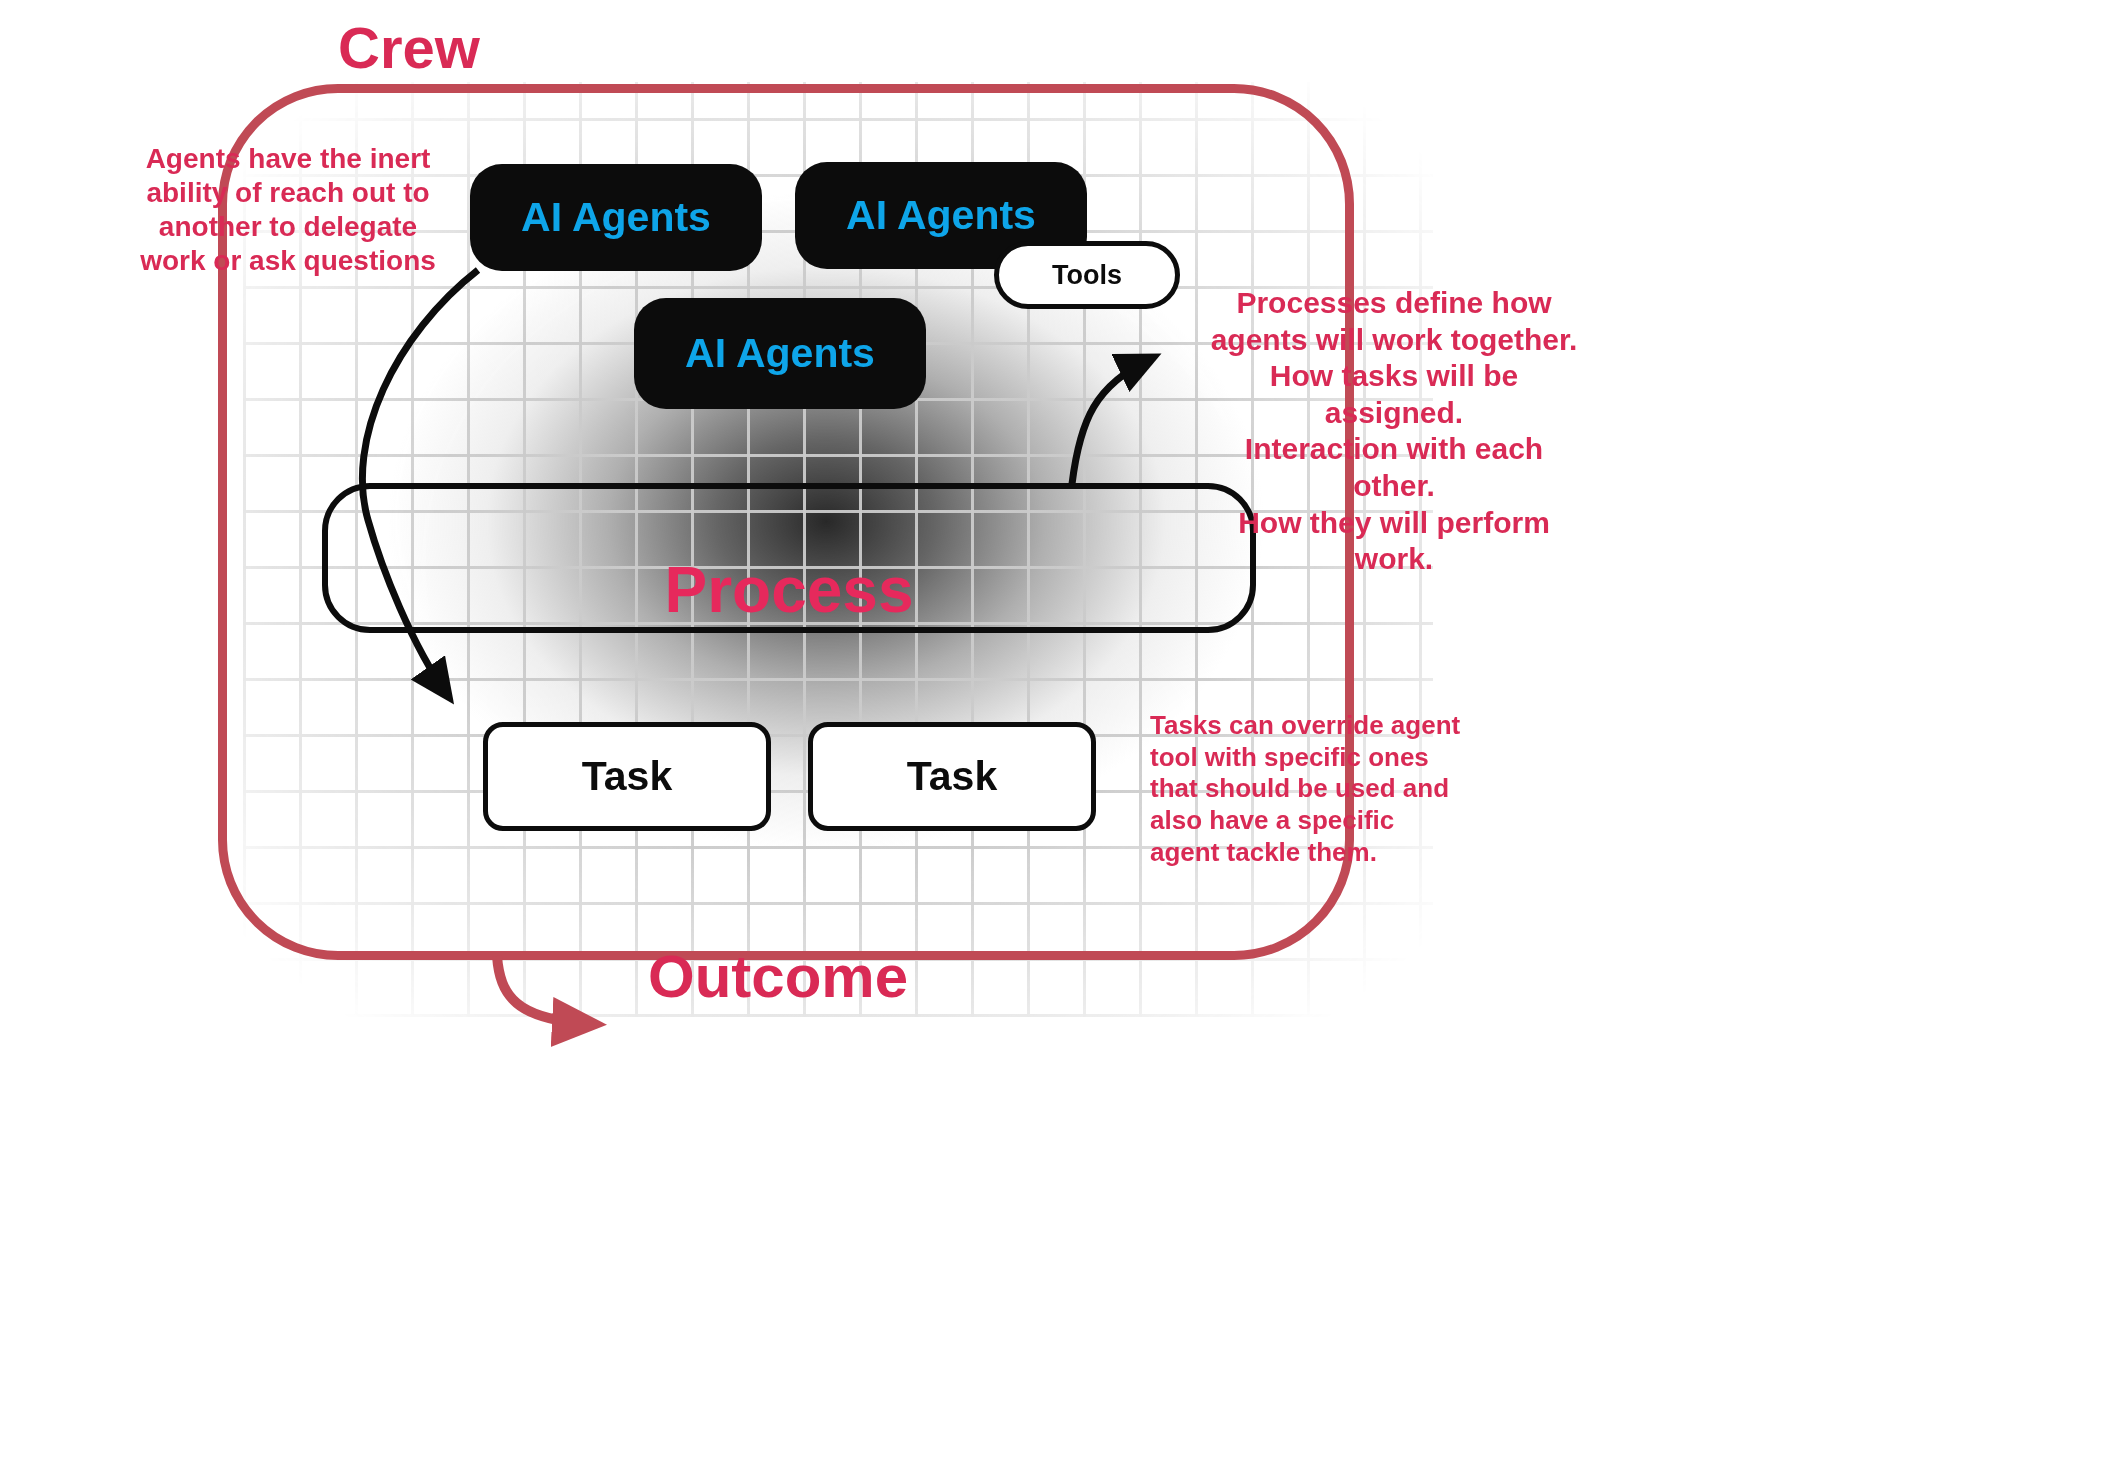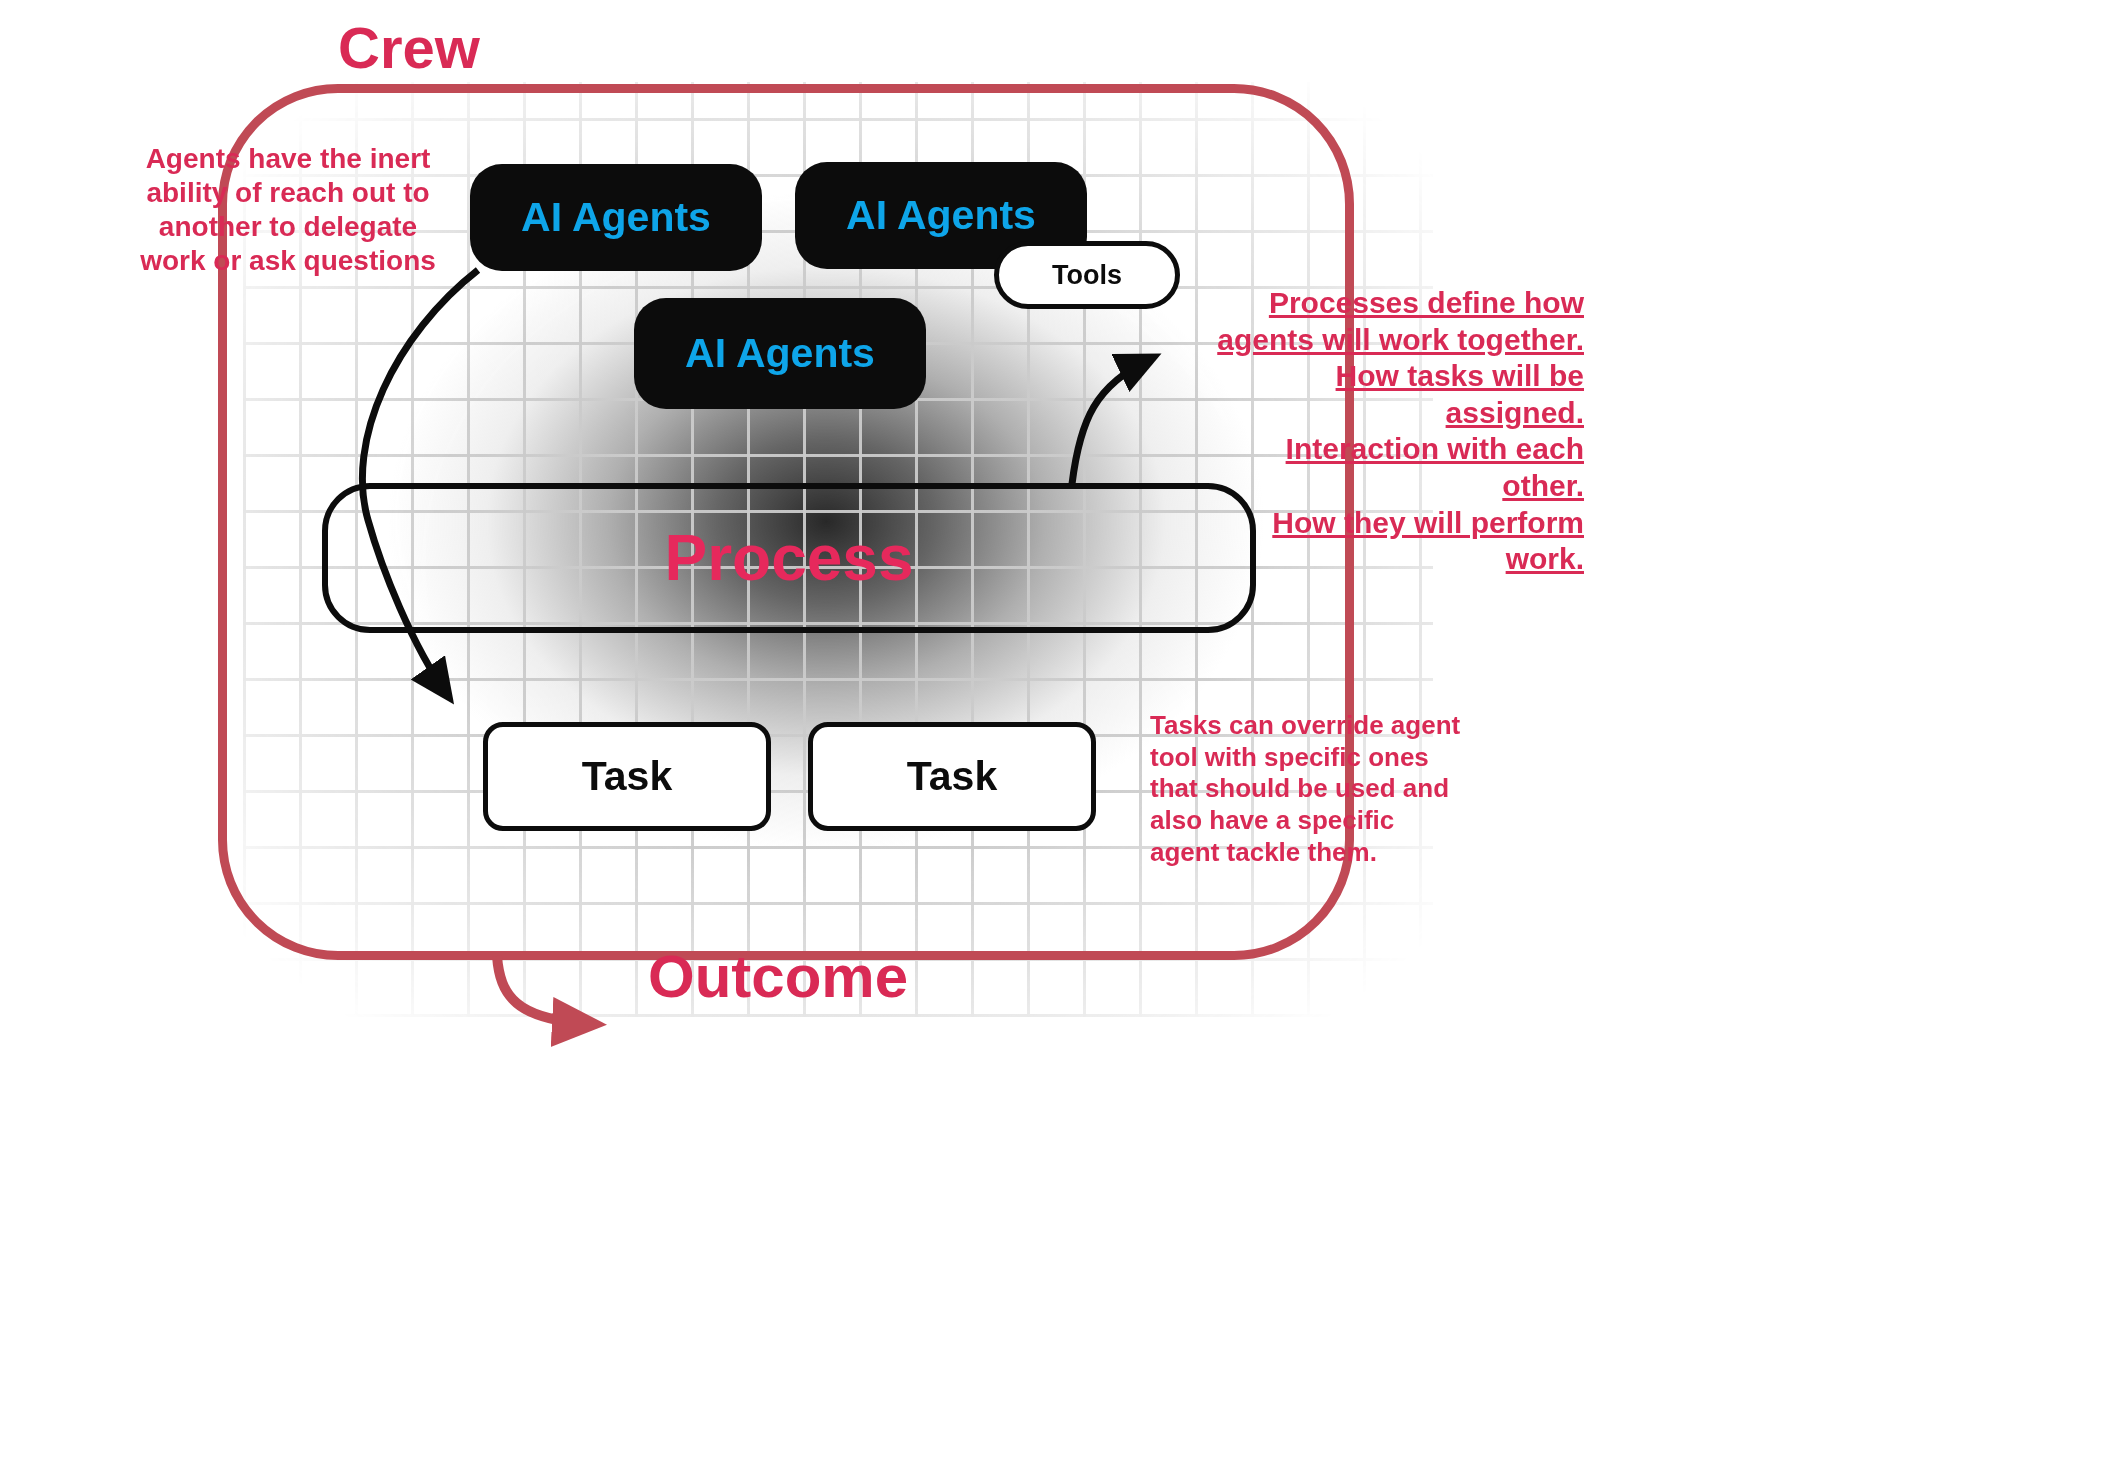--- a/index.html
+++ b/index.html
@@ -65,39 +65,39 @@
   .tools{
     left:994px;top:241px;width:186px;height:68px;
     border-radius:34px;font-size:27px;
     z-index:4;
   }
   .process-box{
     position:absolute;left:322px;top:483px;width:934px;height:150px;
     border:6px solid var(--ink_black);
     border-radius:48px;
     background:transparent;
-    display:flex;align-items:center;justify-content:center;
+    display:flex;align-items:flex-end;justify-content:center;
     z-index:3;
   }
   .process-label{
     color:var(--process_pink);
     font-size:64px;font-weight:bold;
   }
   .task-1{left:483px;top:722px;width:288px;height:109px;}
   .task-2{left:808px;top:722px;width:288px;height:109px;}
   .annotation{
     position:absolute;
     color:var(--text_red);
     font-weight:bold;
     white-space:pre-line;
     line-height:1.22;
     z-index:6;
   }
   .annotation-left{left:138px;top:142px;width:300px;font-size:28px;text-align:center;}
-  .annotation-right-top{left:1204px;top:285px;width:380px;font-size:30px;text-align:right;text-decoration:underline;}
+  .annotation-right-top{left:1204px;top:285px;width:380px;font-size:30px;text-align:center;}
   .annotation-right-bottom{left:1150px;top:710px;width:340px;font-size:26px;text-align:left;}
   .outcome-label{
     position:absolute;left:648px;top:942px;
     color:var(--text_red);
     font-size:60px;font-weight:bold;
     z-index:6;
   }
   .arrows{
     position:absolute;left:0;top:0;width:2128px;height:1460px;
     z-index:5;pointer-events:none;

